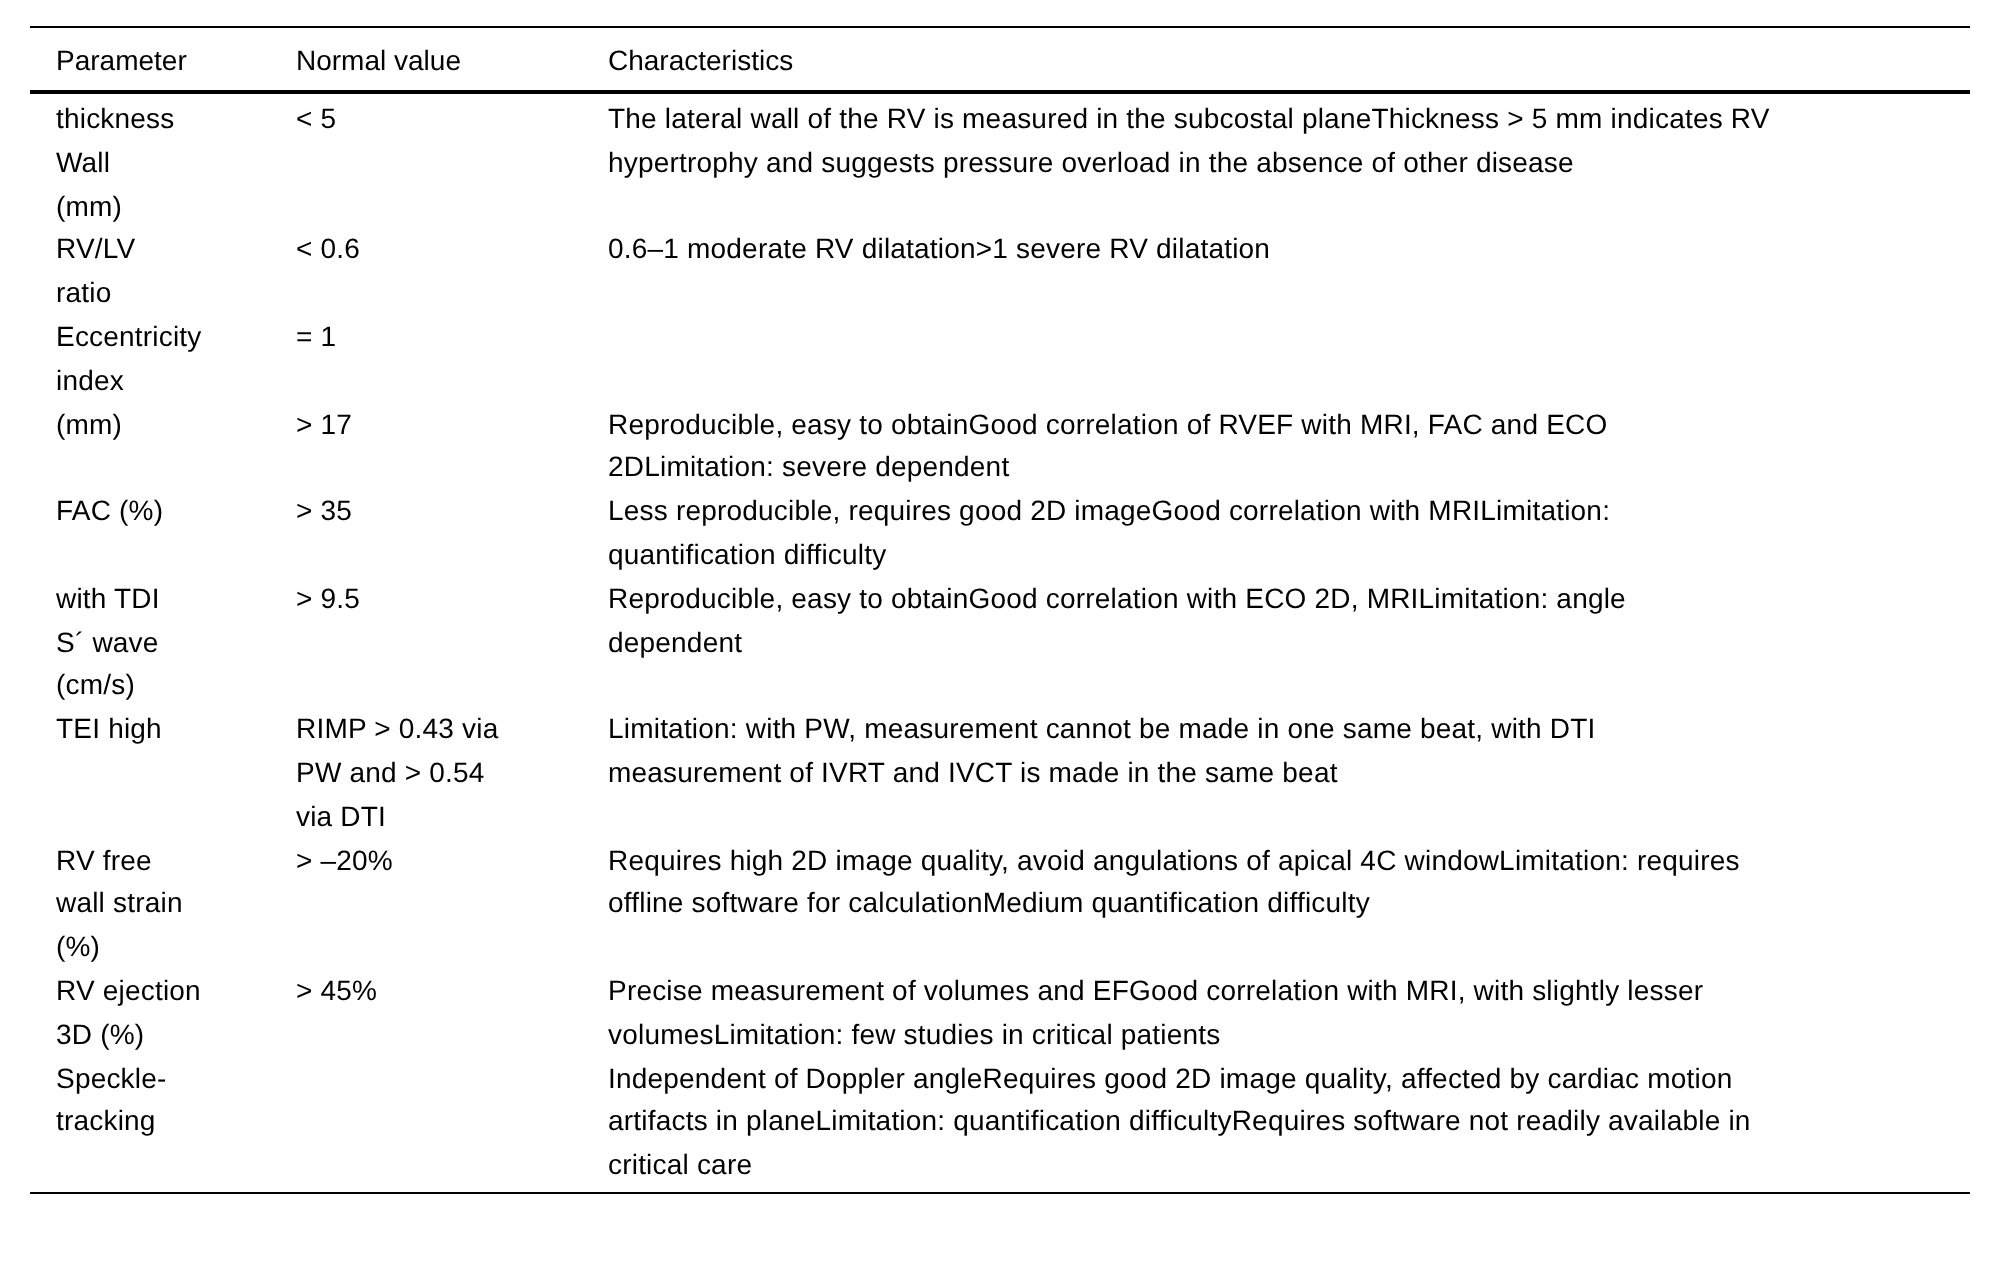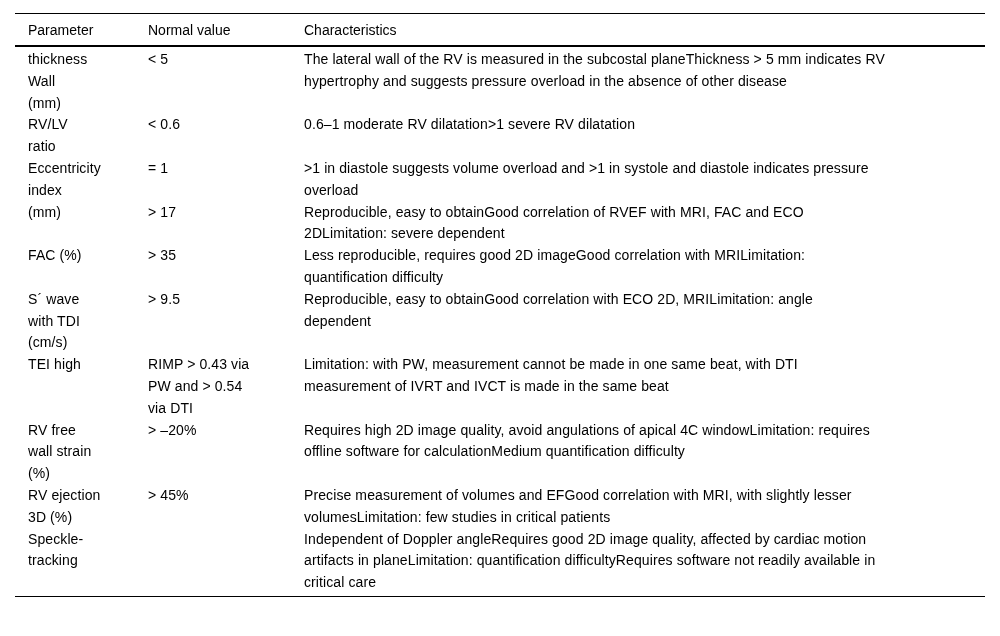--- a/index.html
+++ b/index.html
@@ -67,24 +67,20 @@
           </div>
         </div>
         <div class="row">
           <div class="cell c1">
             <div class="line">Eccentricity</div>
             <div class="line">index</div>
           </div>
           <div class="cell c2">
             <div class="line">= 1</div>
           </div>
-          <div class="cell c3">
-            <div class="line">&gt;1 in diastole suggests volume overload and &gt;1 in systole and diastole indicates pressure</div>
-            <div class="line">overload</div>
-          </div>
         </div>
         <div class="row">
           <div class="cell c1">
             <div class="line">(mm)</div>
           </div>
           <div class="cell c2">
             <div class="line">&gt; 17</div>
           </div>
           <div class="cell c3">
             <div class="line">Reproducible, easy to obtainGood correlation of RVEF with MRI, FAC and ECO</div>
@@ -98,22 +94,22 @@
           <div class="cell c2">
             <div class="line">&gt; 35</div>
           </div>
           <div class="cell c3">
             <div class="line">Less reproducible, requires good 2D imageGood correlation with MRILimitation:</div>
             <div class="line">quantification difficulty</div>
           </div>
         </div>
         <div class="row">
           <div class="cell c1">
+            <div class="line">with TDI</div>
             <div class="line">S´ wave</div>
-            <div class="line">with TDI</div>
             <div class="line">(cm/s)</div>
           </div>
           <div class="cell c2">
             <div class="line">&gt; 9.5</div>
           </div>
           <div class="cell c3">
             <div class="line">Reproducible, easy to obtainGood correlation with ECO 2D, MRILimitation: angle</div>
             <div class="line">dependent</div>
           </div>
         </div>

